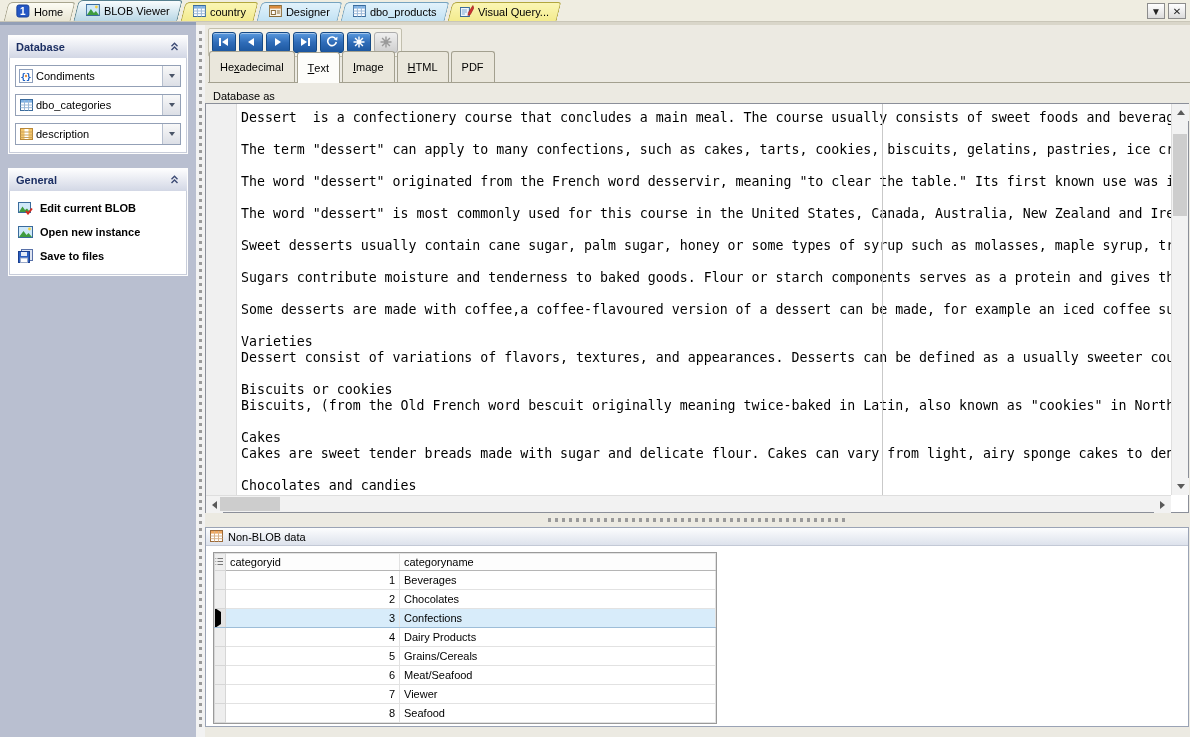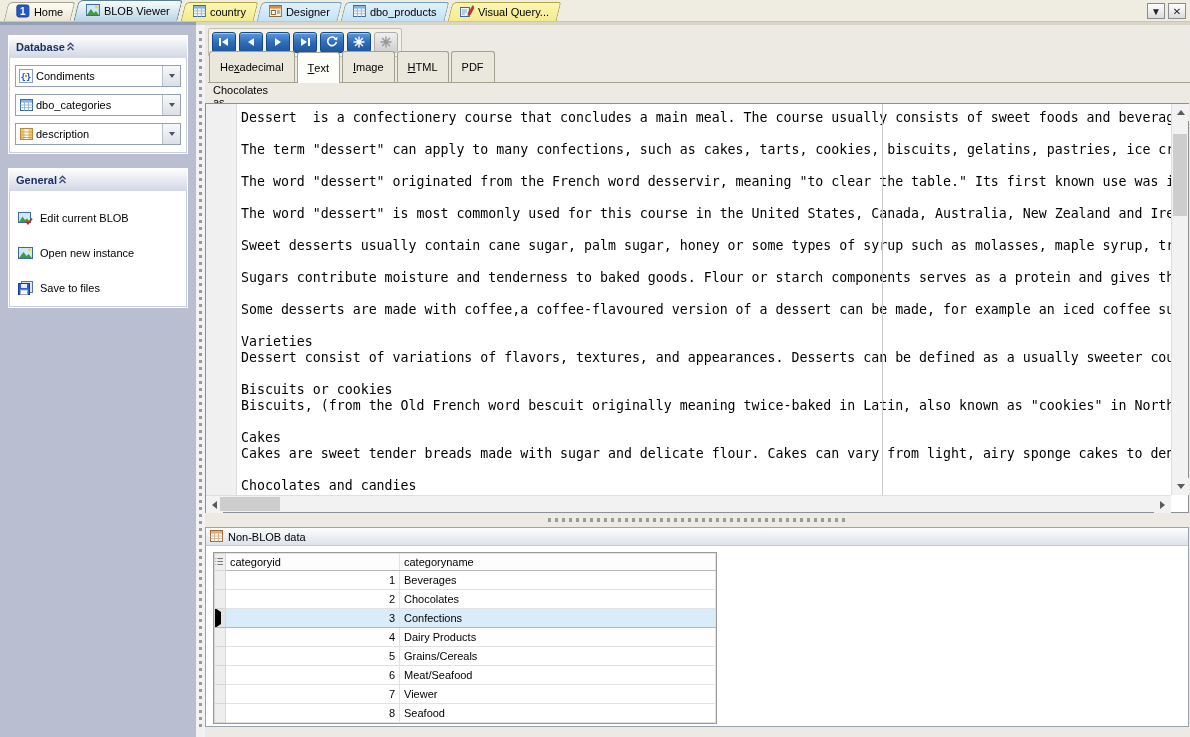--- a/index.html
+++ b/index.html
@@ -21,21 +21,21 @@
   
   .main-row { display:flex; height:712px; }
   .sidebar { width:196px; background:#b9bfd0; padding-top:10px; }
   .vsplitter { width:9px; background:#f2f2f2; position:relative; cursor:col-resize; }
   .vsplitter::before { content:""; position:absolute; top:6px; bottom:6px; left:3px; width:3px;
       background:repeating-linear-gradient(180deg,#9a9a9a 0 3px, transparent 3px 7px); }
   .content { flex:1; position:relative; background:#eceae2; }
 
   
   .panel { margin:0 8px 14px 8px; background:#fff; border:1px solid #fdfdfd; box-shadow:0 0 0 1px #c8cdda inset; }
-  .panel-header { height:22px; background:linear-gradient(#fdfdfe,#d2d7e5); display:flex; align-items:center; justify-content:flex-start; padding:0 7px; }
+  .panel-header { height:22px; background:linear-gradient(#fdfdfe,#d2d7e5); display:flex; align-items:center; justify-content:space-between; padding:0 7px; }
   .panel-header .ttl { font-weight:bold; color:#1c2f63; font-size:11px; }
   .panel-body { padding:7px 6px 8px 6px; display:flex; flex-direction:column; gap:7px; }
   .combo { height:22px; border:1px solid #93a0b6; background:#fff; display:flex; align-items:center; }
   .combo .cicon { width:20px; display:flex; justify-content:center; }
   .combo .cval { flex:1; font-size:11px; color:#000; }
   .combo .cbtn { width:18px; align-self:stretch; border-left:1px solid #b6bfce; background:linear-gradient(#f8f8f8,#dcdfe6); display:flex; align-items:center; justify-content:center; }
   .arrow-dn { width:0; height:0; border-left:3px solid transparent; border-right:3px solid transparent; border-top:4px solid #4a5568; }
   .action-item { height:22px; display:flex; align-items:center; gap:6px; padding-left:2px; cursor:default; }
   .action-item span.lbl { font-size:11px; color:#000; }
 
@@ -220,21 +220,21 @@
           </div>
         </div>
     </section>
     <section class="panel">
       <div class="panel-header">
         <span class="ttl">General</span>
         <span id="chev2"><svg width="11" height="11" viewBox="0 0 11 11">
               <path d="M2.5 5.2 L5.5 2.2 L8.5 5.2 M2.5 9 L5.5 6 L8.5 9" stroke="#3c4a74" stroke-width="1.4" fill="none"></path>
             </svg></span>
       </div>
-      <div class="panel-body" id="general-items" style="gap:13px; padding-top:16px;">
+      <div class="panel-body" id="general-items" style="gap:2px; padding-top:6px;font-weight:bold;">
           <div class="action-item">
             <span style="width:17px;display:flex;justify-content:center">
               <svg width="15" height="13" viewBox="0 0 15 13">
                 <rect x="0.5" y="0.5" width="12" height="10" fill="#cfe9f9" stroke="#3a6b9c"></rect>
                 <path d="M1 10 L4.5 4.5 L7 8 L9 6.5 L12 10 Z" fill="#3f9c3f"></path>
                 <path d="M8 9 L10 11.5 L14 6.5" stroke="#d42a1e" stroke-width="2" fill="none"></path>
               </svg>
             </span>
             <span class="lbl">Edit current BLOB</span>
           </div>
@@ -317,21 +317,21 @@
 
     <div class="viewer-tabs" id="viewer-tabs">
         <div class="vtab">He<u>x</u>adecimal</div>
         <div class="vtab sel"><u>T</u>ext</div>
         <div class="vtab"><u>I</u>mage</div>
         <div class="vtab"><u>H</u>TML</div>
         <div class="vtab">PDF</div>
       </div>
 
     <div class="hl-row">
-      <span class="hl-label">Chocolates as</span>
+      <span class="hl-label">Database as</span>
     </div>
 
     <div class="text-panel">
       <div class="gutter"></div>
       <div class="editor" id="editor"><div>Dessert  is a confectionery course that concludes a main meal. The course usually consists of sweet foods and beverages</div><div> </div><div>The term "dessert" can apply to many confections, such as cakes, tarts, cookies, biscuits, gelatins, pastries, ice cream</div><div> </div><div>The word "dessert" originated from the French word desservir, meaning "to clear the table." Its first known use was in</div><div> </div><div>The word "dessert" is most commonly used for this course in the United States, Canada, Australia, New Zealand and Ireland</div><div> </div><div>Sweet desserts usually contain cane sugar, palm sugar, honey or some types of syrup such as molasses, maple syrup, treacle</div><div> </div><div>Sugars contribute moisture and tenderness to baked goods. Flour or starch components serves as a protein and gives the</div><div> </div><div>Some desserts are made with coffee,a coffee-flavoured version of a dessert can be made, for example an iced coffee sundae</div><div> </div><div>Varieties</div><div>Dessert consist of variations of flavors, textures, and appearances. Desserts can be defined as a usually sweeter course</div><div> </div><div>Biscuits or cookies</div><div>Biscuits, (from the Old French word bescuit originally meaning twice-baked in Latin, also known as "cookies" in North</div><div> </div><div>Cakes</div><div>Cakes are sweet tender breads made with sugar and delicate flour. Cakes can vary from light, airy sponge cakes to dense</div><div> </div><div>Chocolates and candies</div></div>
       <div class="marginline"></div>
       <div class="vscroll">
         <div class="sb-btn" style="top:0">
             <span class="tri up"></span>
           </div>

